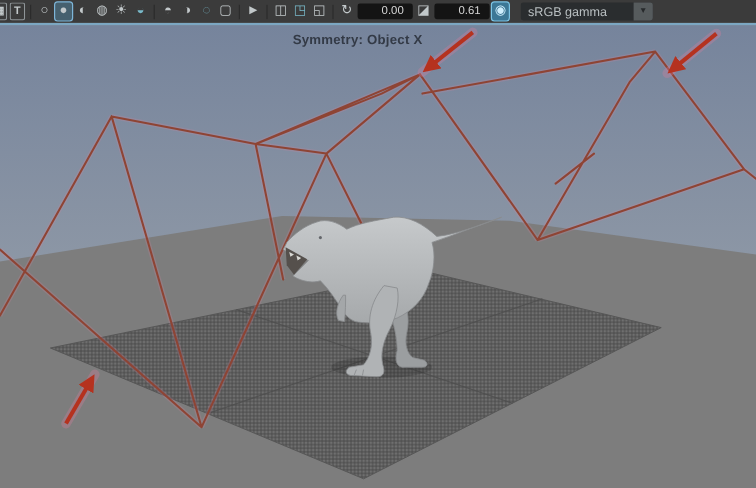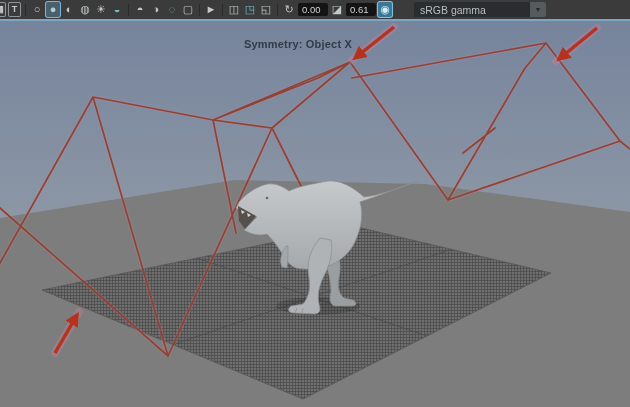--- a/index.html
+++ b/index.html
@@ -18,37 +18,37 @@
     color:#c2c8ca;font-size:11px;border-radius:2px;flex:0 0 auto;cursor:default;
   }
   .ticon.partial{margin-left:-7px}
   .ticon.boxed{box-shadow:inset 0 0 0 1px #8f9598;font-weight:bold;font-size:9px;min-width:13px}
   .ticon.active{background:#46606e;box-shadow:0 0 0 1px #7db5d8}
   .ticon.toggled{background:#3c7795;box-shadow:0 0 0 1px #7cc4e4;color:#cfeefc}
   .ticon.accent{color:#79b9c9}
   .tsep{width:1px;height:12px;background:#2b2b2b;margin:0 2px;flex:0 0 auto}
   .tfield{
     width:26px;height:13px;background:#141414;color:#d4d4d4;font-size:9.5px;
-    line-height:13px;padding-left:4px;border-radius:2px;flex:0 0 auto;
+    line-height:13px;padding-left:20px;border-radius:2px;flex:0 0 auto;
   }
   .tdrop{
-    width:132px;height:15px;background:#2a2d2f;border-radius:2px;
-    display:flex;align-items:center;margin-left:20px;flex:0 0 auto;
+    width:110px;height:15px;background:#2a2d2f;border-radius:2px;
+    display:flex;align-items:center;margin-left:8px;flex:0 0 auto;
   }
   .tdrop-label{flex:1;font-size:10.5px;color:#b9bfc1;padding-left:6px;white-space:nowrap}
   .tdrop-caret{
     width:16px;height:15px;background:#565b5d;border-radius:0 2px 2px 0;
     font-size:7px;color:#26292b;text-align:center;line-height:15px;
   }
   
   .active-border{position:absolute;top:19px;left:0;right:0;height:2px;background:#7ca7c2;z-index:2}
   
   svg.scene{position:absolute;top:0;left:0;z-index:1}
   .inview-msg{
-    position:absolute;top:38px;left:0;width:596px;text-align:center;
+    position:absolute;top:28px;left:0;width:596px;text-align:center;
     font-size:11px;font-weight:bold;color:#333a46;letter-spacing:.2px;z-index:2;
   }
 </style>
 </head>
 <body>
 
 <div class="toolbar">
     <span class="ticon partial boxed">▦</span>
     <span class="ticon boxed">T</span>
     <span class="tsep"></span>

